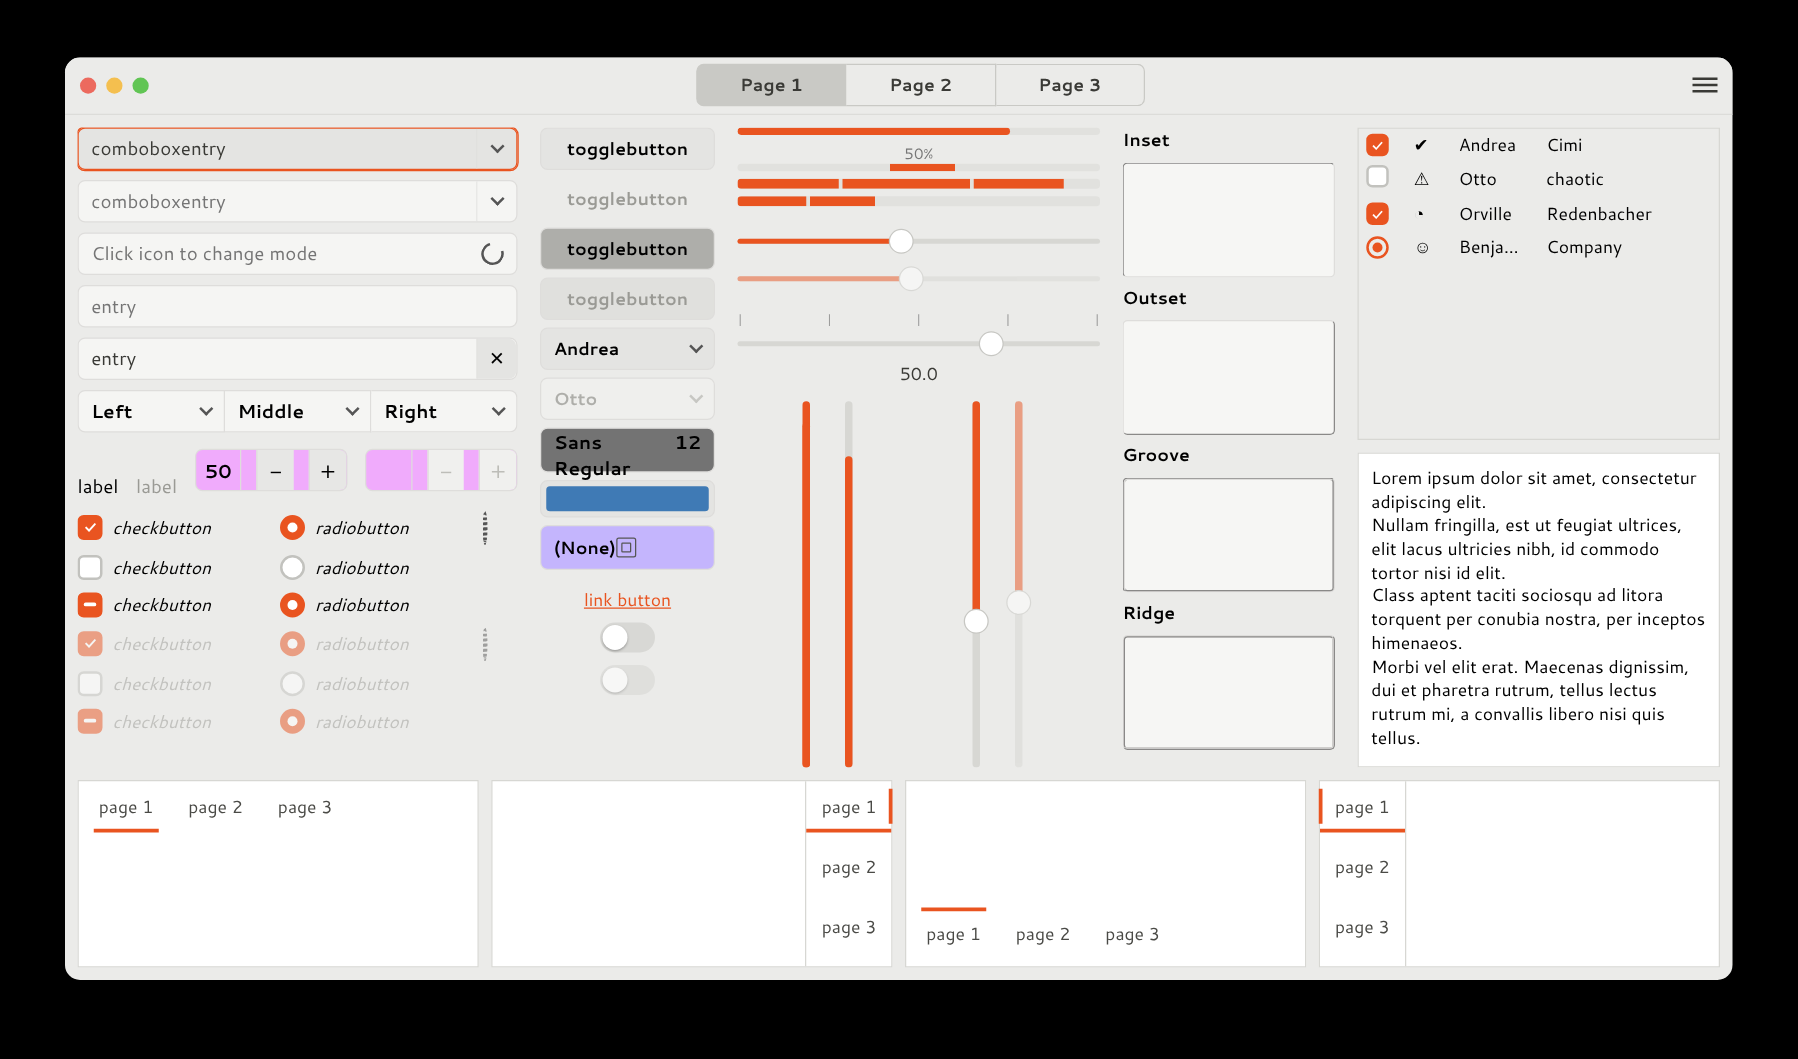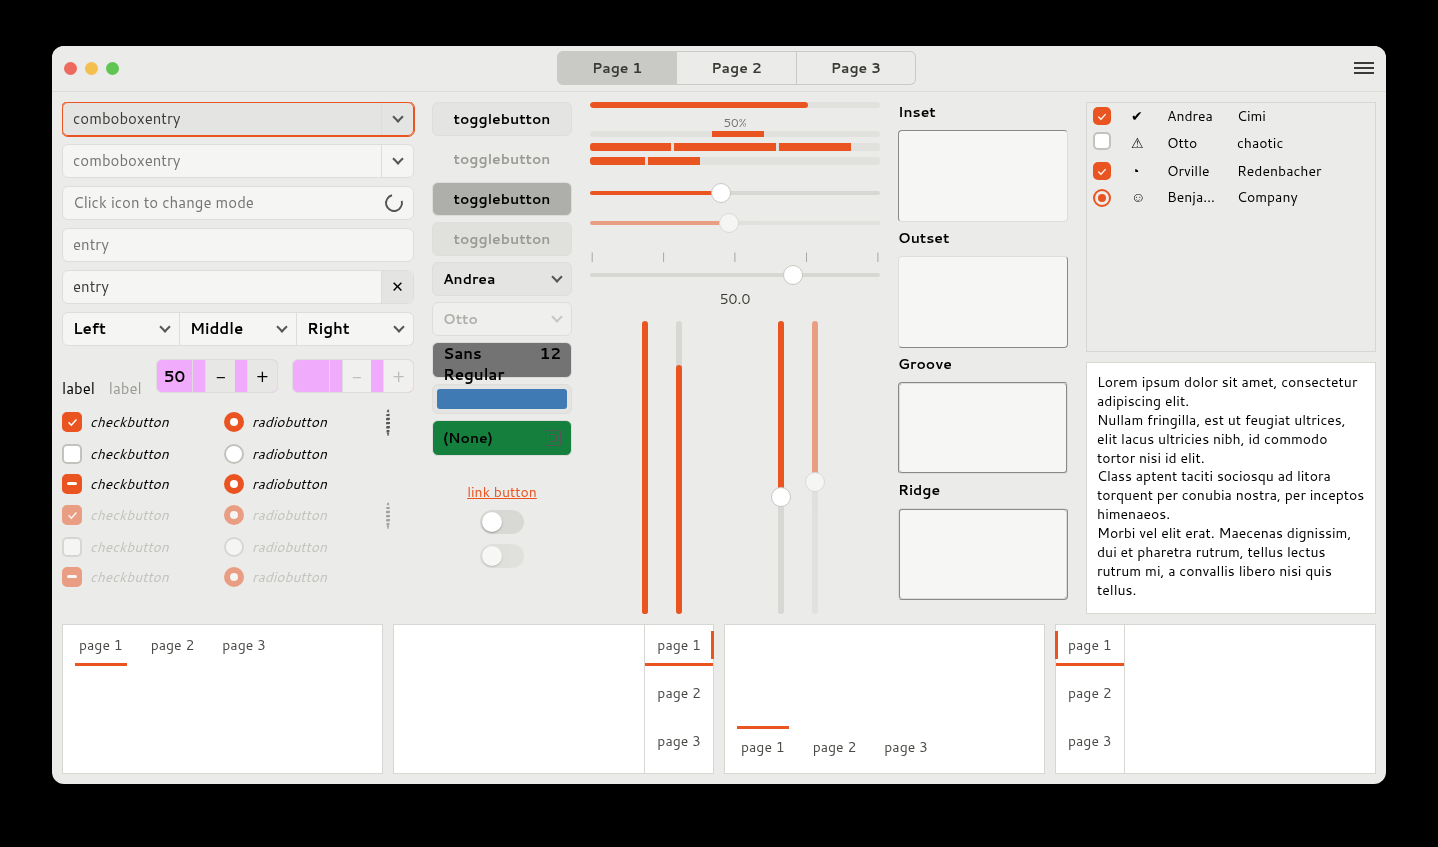--- a/index.html
+++ b/index.html
@@ -63,21 +63,21 @@
   .spinner-icon { width: 16px; height: 16px; border: 2px dotted #555; border-radius: 50%; }
 
   .togglebtn { height: 34px; border-radius: 6px; border: 1px solid #dedddb; background: #e4e4e2; display: flex; align-items: center; justify-content: center; font-size: 14px; font-weight:600; }
   .togglebtn.active { background: #aeaeaa; }
   .togglebtn.flat { background: transparent; border-color: transparent; }
   .combo { height: 34px; border-radius: 6px; border: 1px solid #dedddb; background: #e4e4e2; display: flex; align-items: center; justify-content: space-between; padding: 0 10px; font-size: 14px; font-weight:600;}
   .combo.disabled { background:#efefed; color:#aeaeaa; }
   .font-row { height: 36px; border-radius: 6px; border: 1px solid #dedddb; background: #737373; display: flex; align-items: flex-start; justify-content: space-between; padding: 0 10px; font-size: 15px; font-weight:600;}
   .colorbtn { height: 30px; border-radius: 6px; border: 1px solid #dedddb; background: #e4e4e2; padding:4px; }
   .colorbtn .swatch { width: 100%; height: 100%; background: #3f7ab5; border-radius: 3px; }
-  .filebtn { height: 36px; border-radius: 6px; border: 1px solid #dedddb; background: #15803d; display: flex; align-items: center; justify-content: space-between; padding: 0 10px; font-size: 14px; font-weight:600;}
+  .filebtn { height: 36px; border-radius: 6px; border: 1px solid #dedddb; background: #c4b5fd; display: flex; align-items: center; justify-content: flex-start; padding: 0 10px; font-size: 14px; font-weight:600;}
   .file-icon { width:16px; height:16px; border:1px solid #555; border-radius:2px; display:inline-block; position:relative; }
   .file-icon::after { content:""; position:absolute; inset:3px; border:1px solid #555; border-radius:1px; }
   .link { color: #e95420; text-decoration: underline; font-size: 14px; text-align: center; }
   .switch { width: 44px; height: 24px; border-radius: 12px; background: #d8d8d5; position: relative; margin: 2px auto; }
   .switch .knob { width: 20px; height: 20px; border-radius: 50%; background: #fff; position: absolute; top: 2px; left: 2px; box-shadow: 0 1px 2px rgba(0,0,0,.3); }
   .switch.disabled { opacity: 0.6; }
 
   .progress-track { height: 6px; background: #e1e1de; border-radius: 3px; position: relative; overflow:hidden; }
   .progress-fill { height: 100%; background: #e95420; border-radius: 3px; }
   .progress-chunk { position:absolute; height:100%; background:#e95420; }
@@ -292,21 +292,21 @@
             <span>Sans Regular</span>
             <span>12</span>
           </div>
         <div class="colorbtn">
             <div class="swatch"></div>
           </div>
         <div class="filebtn">
             <span>(None)</span>
             <span class="file-icon"></span>
           </div>
-        <div class="link" style="margin-top:20px">link button</div>
+        <div class="link" style="margin-top:8px">link button</div>
         <div class="switch">
             <div class="knob"></div>
           </div>
         <div class="switch disabled">
             <div class="knob"></div>
           </div>
       </div>
 
       <div class="col3">
         <div class="progress-track">

